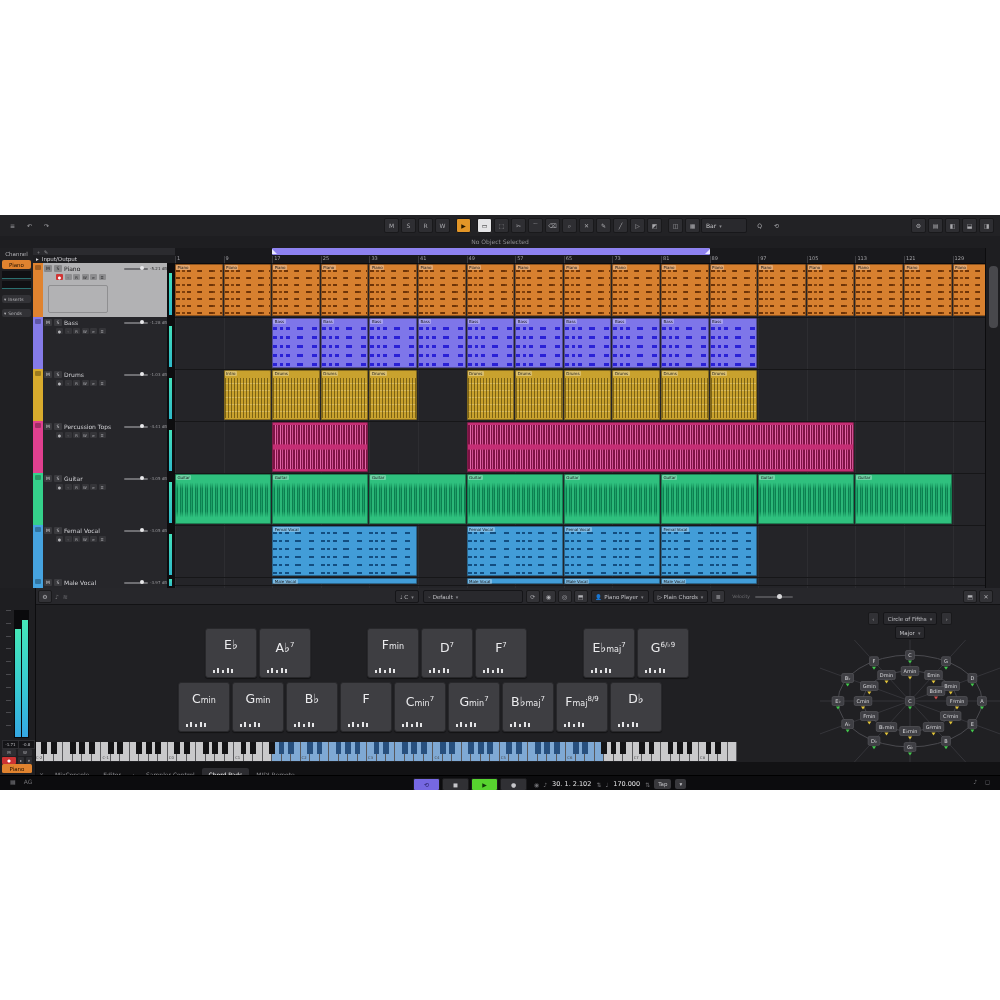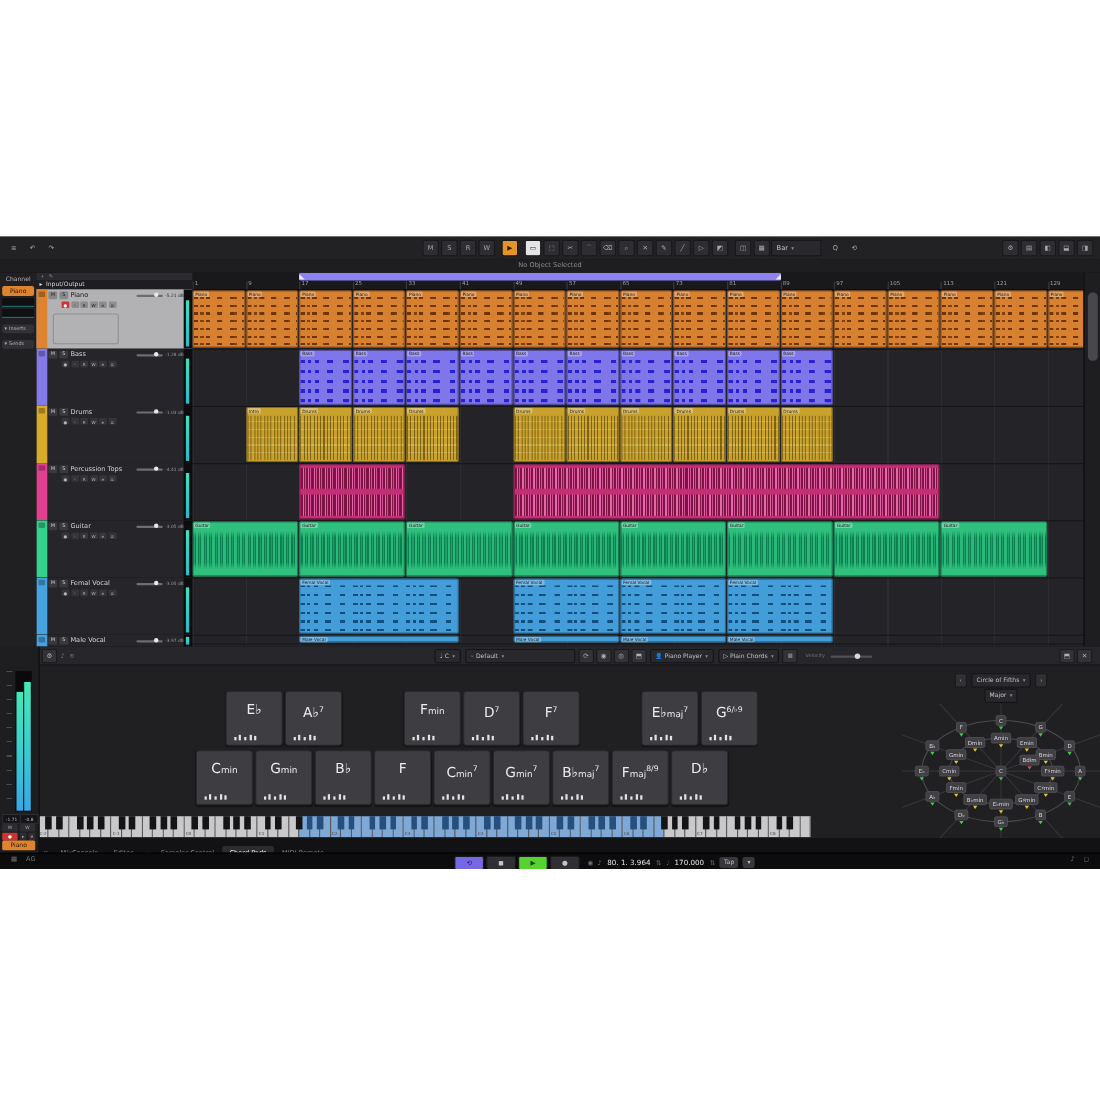--- a/index.html
+++ b/index.html
@@ -1225,21 +1225,21 @@
       <span class="tp-dim">AG</span>
     </div>
     <div id="tp-center">
         <div class="tpb cycle">⟲</div>
         <div class="tpb ">◼</div>
         <div class="tpb play">▶</div>
         <div class="tpb ">●</div>
         <div class="tsep"></div>
         <div class="tp-dim">◉</div>
         <div class="tp-dim">♪</div>
-        <div class="tp-txt">80. 1. 3.964</div>
+        <div class="tp-txt">30. 1. 2.102</div>
         <div class="tp-dim">⇅</div>
         <div class="tp-dim">♩</div>
         <div class="tp-txt">170.000</div>
         <div class="tp-dim">⇅</div>
         <div class="tp-box">Tap</div>
         <div class="tp-box">▾</div>
       </div>
     <div id="tp-right">
         <div class="tp-dim">♪</div>
         <div class="tp-dim">◻</div>

